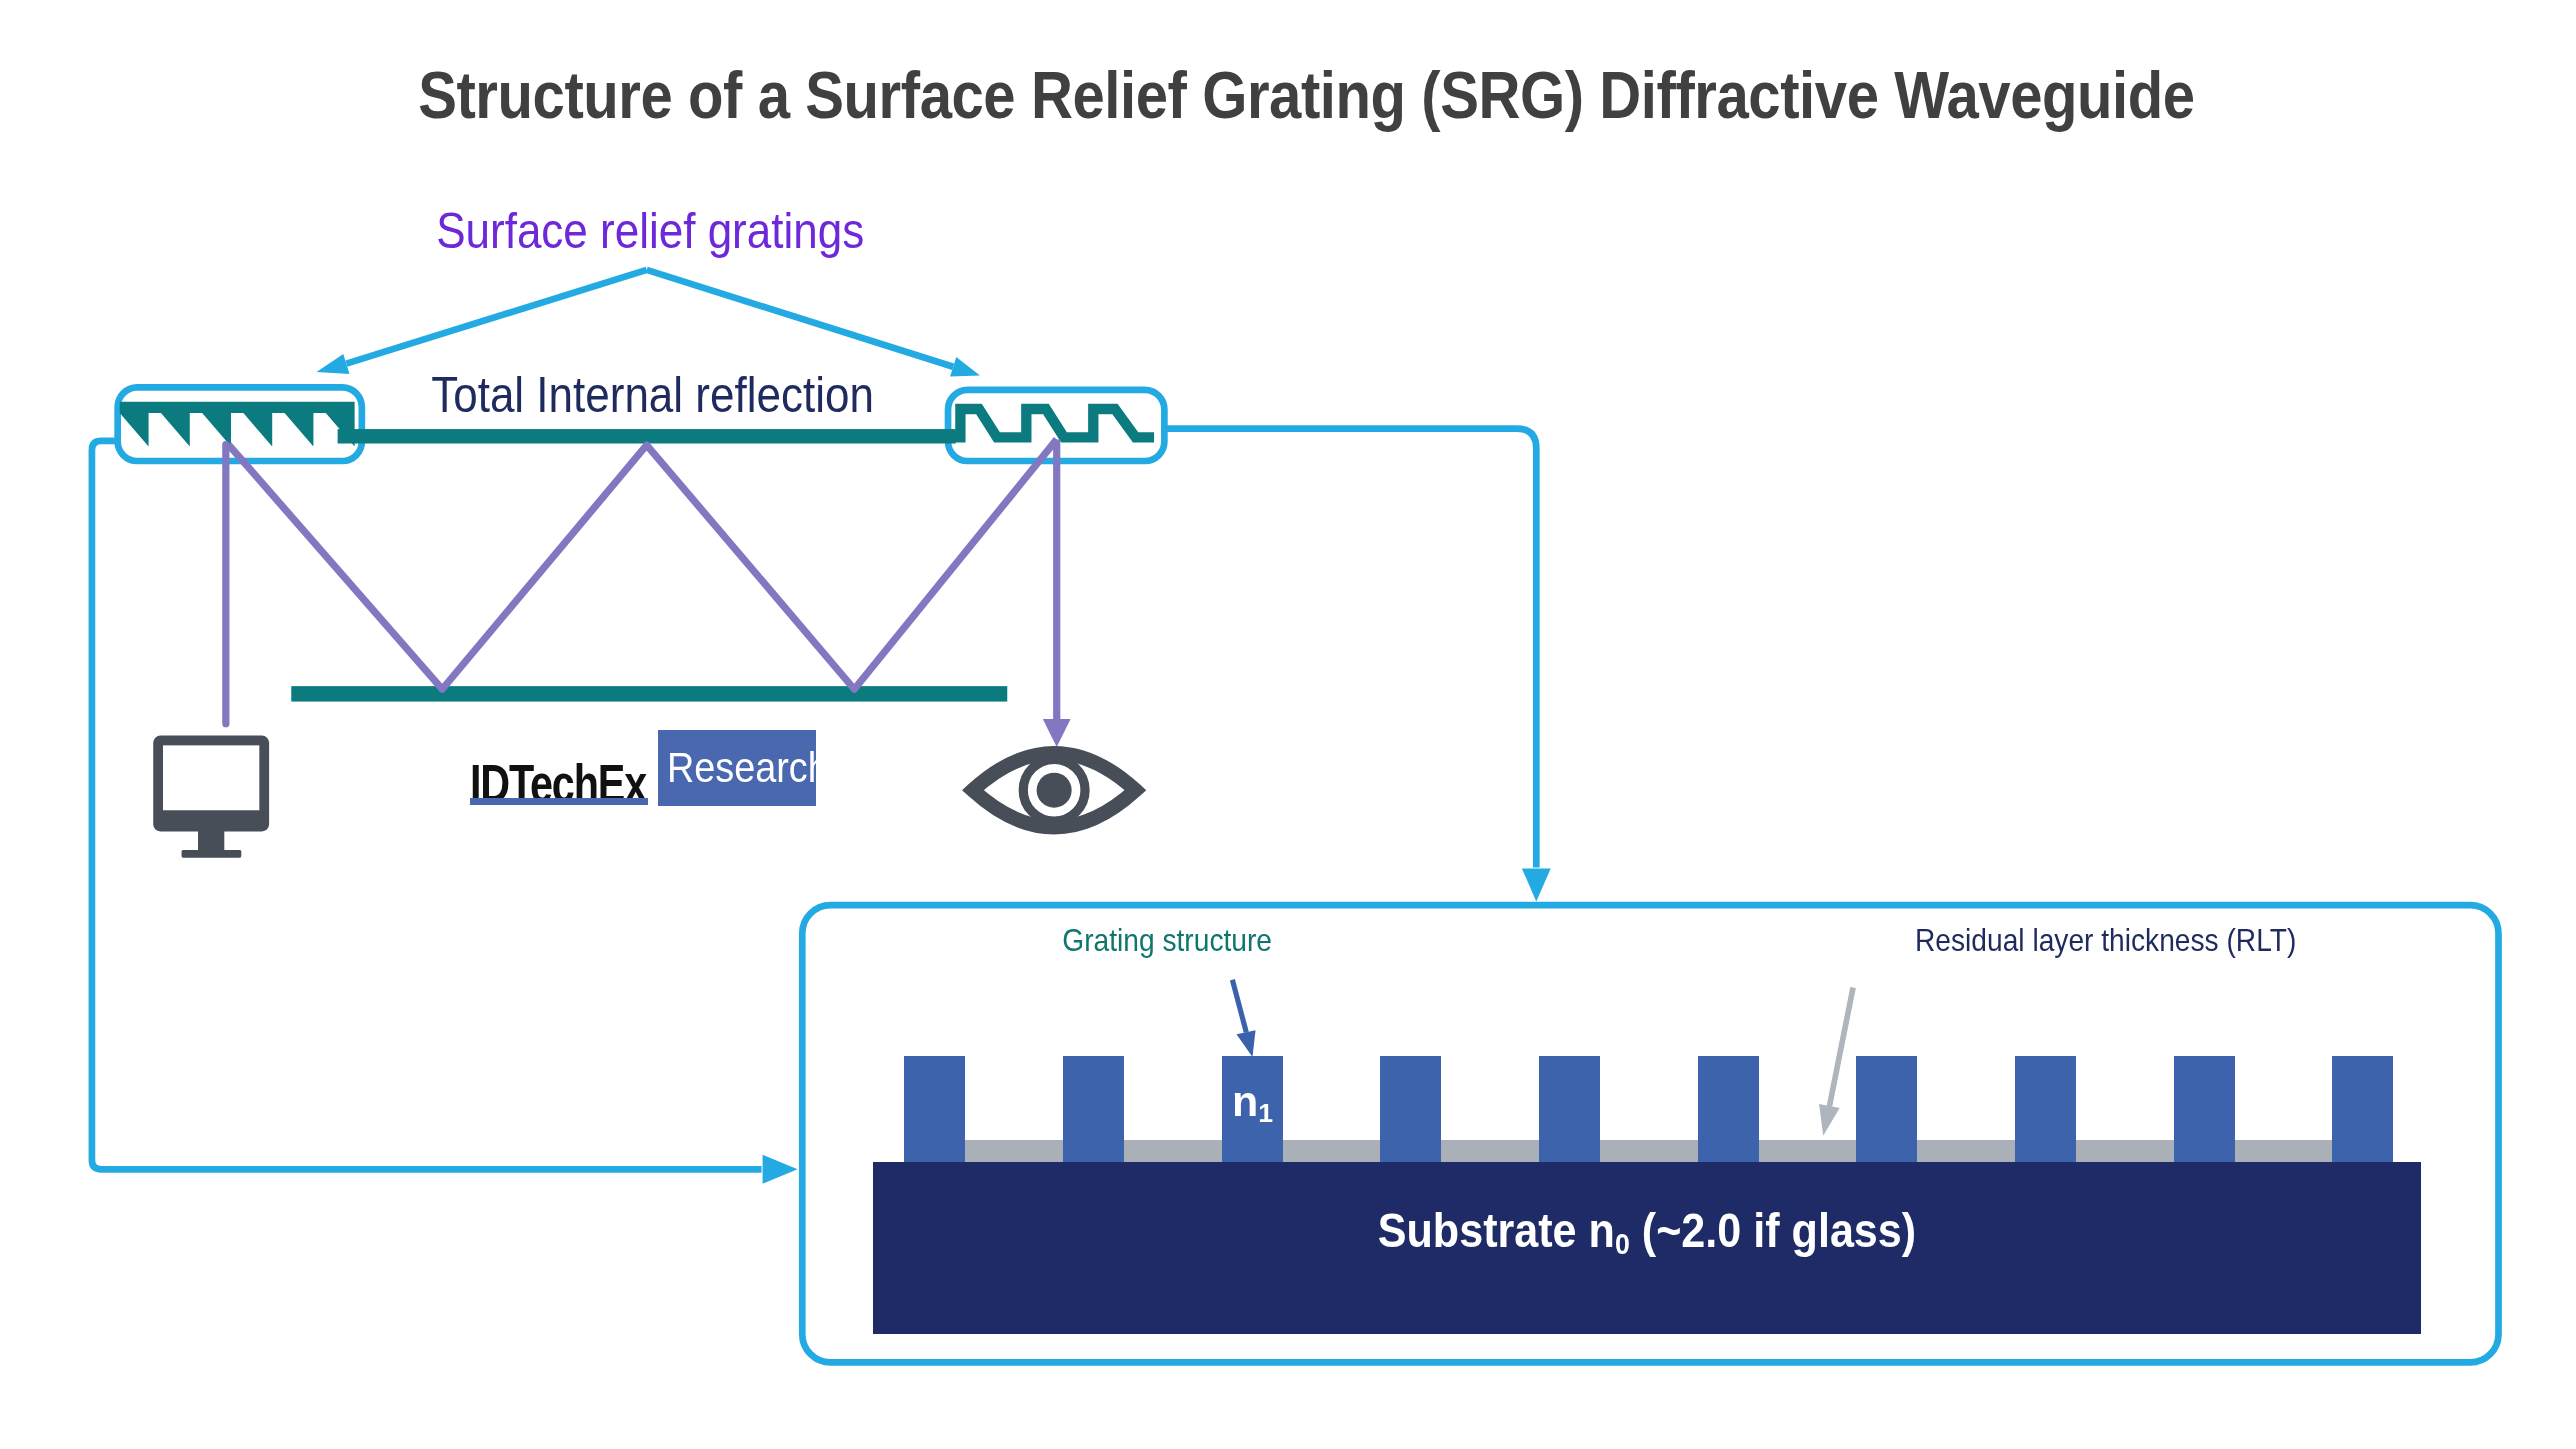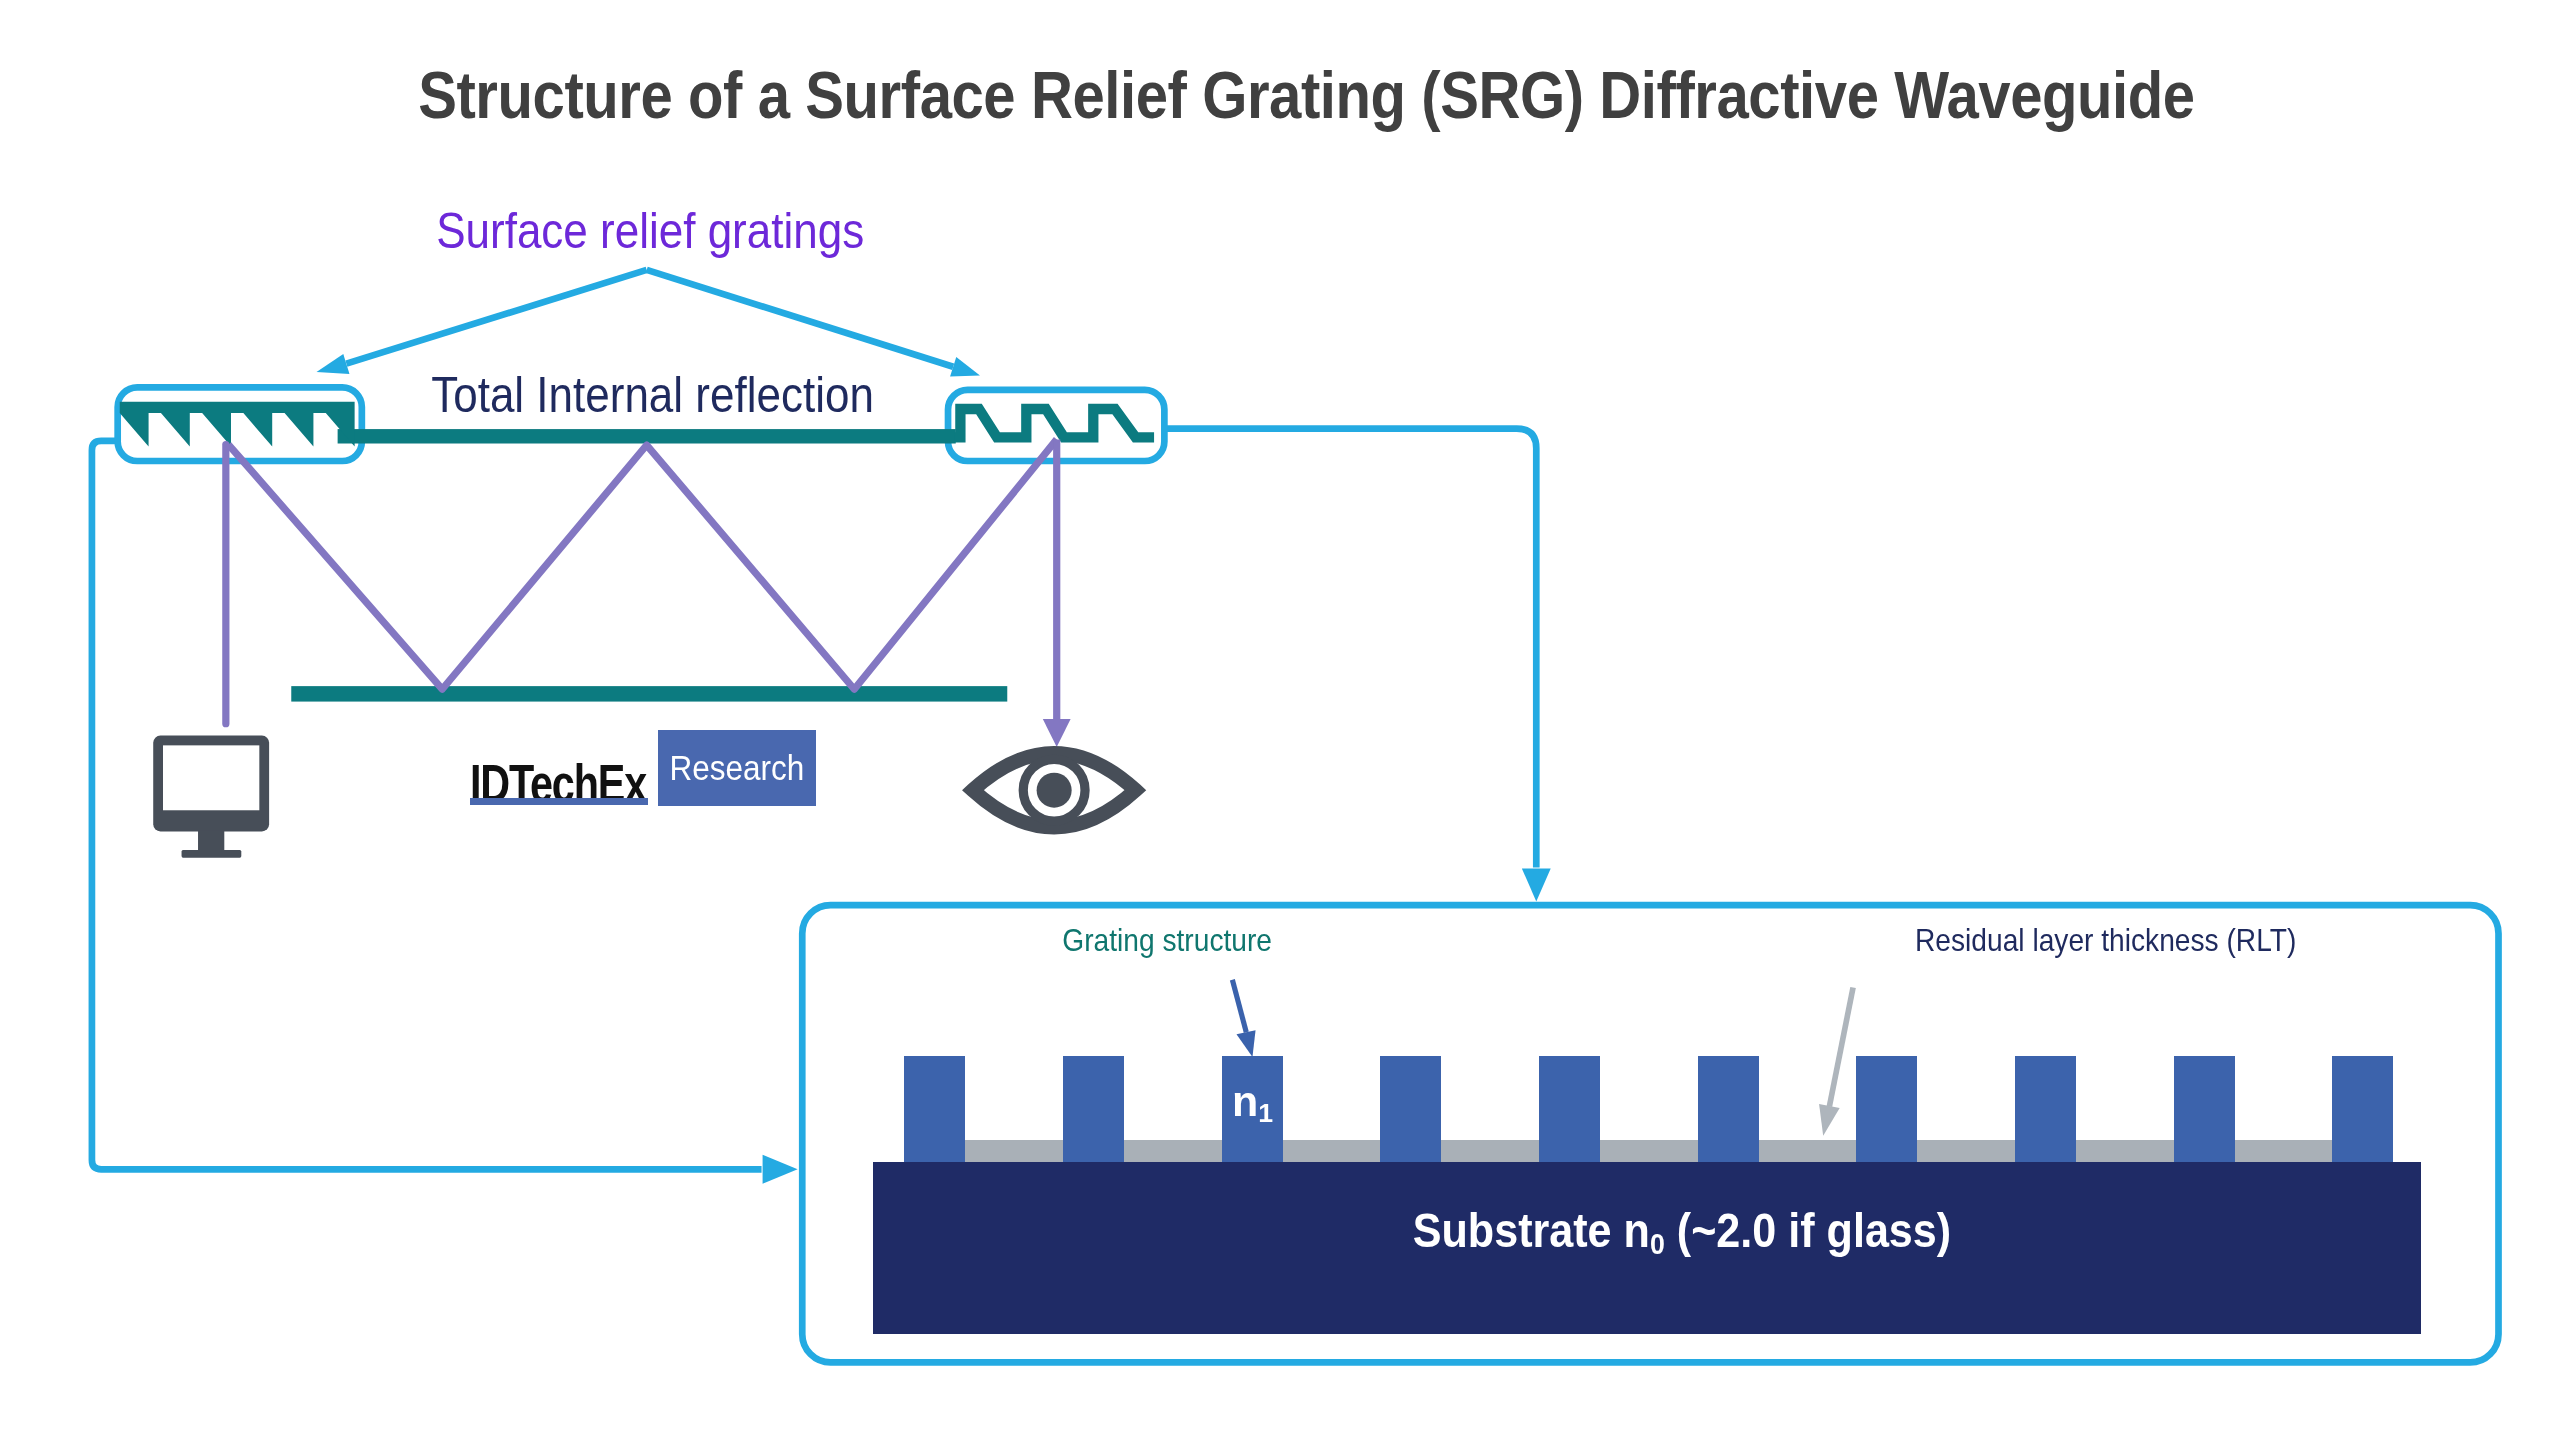--- a/index.html
+++ b/index.html
@@ -15,32 +15,32 @@
   .txt{position:absolute;z-index:3;white-space:nowrap;text-align:center;line-height:1.05;}
   .cond{display:inline-block;transform:scaleX(0.88);transform-origin:center;}
   .title{
     left:36px;top:61px;width:2540px;
     font-size:66px;font-weight:700;color:#404040;letter-spacing:-0.5px;
   }
   .srg-label{left:290px;top:205px;width:721px;font-size:50px;color:#6d28d9;}
   .tir-label{left:292px;top:369px;width:721px;font-size:50px;color:#1F2A5E;}
   .grating-label{left:920px;top:924px;width:495px;font-size:32px;color:#0f766e;}
   .rlt-label{left:1745px;top:924px;width:721px;font-size:32px;color:#1F2A5E;}
-  .substrate-label{left:873px;top:1205px;width:1548px;font-size:49px;font-weight:700;color:#ffffff;padding-left:35px;}
+  .substrate-label{left:873px;top:1205px;width:1548px;font-size:49px;font-weight:700;color:#ffffff;}
   .n1-label{left:1222px;top:1079px;width:61px;font-size:43px;font-weight:700;color:#ffffff;}
   .sub-s{font-size:0.62em;vertical-align:-0.22em;}
   .logo-brand{
     left:470px;top:730px;width:309px;text-align:left;
     font-size:53px;font-weight:700;color:#111111;letter-spacing:-1.5px;margin-top:26px;
   }
   .logo-brand .cond{transform:scaleX(0.78);transform-origin:left;}
   .logo-underline{left:470px;top:798px;width:178px;height:7.2px;background:#4968AF;z-index:3;}
   .research-badge{
     left:658px;top:730px;width:158px;height:76px;background:#4968AF;z-index:3;
-    text-align:center;line-height:76px;font-size:35px;color:#ffffff;white-space:nowrap;
+    text-align:center;line-height:76px;font-size:42px;color:#ffffff;white-space:nowrap;
   }
   .research-badge .cond{transform:scaleX(0.9);}
   .residual-layer{left:965px;top:1140px;width:1367px;height:23px;background:#A9B0B7;z-index:2;}
   .substrate{left:873px;top:1162px;width:1548px;height:172px;background:#1F2B66;z-index:2;}
   .pillar{position:absolute;top:1056px;width:61px;height:106px;background:#3C63AC;z-index:2;}
 </style>
 </head>
 <body>
 
 <div id="canvas">

